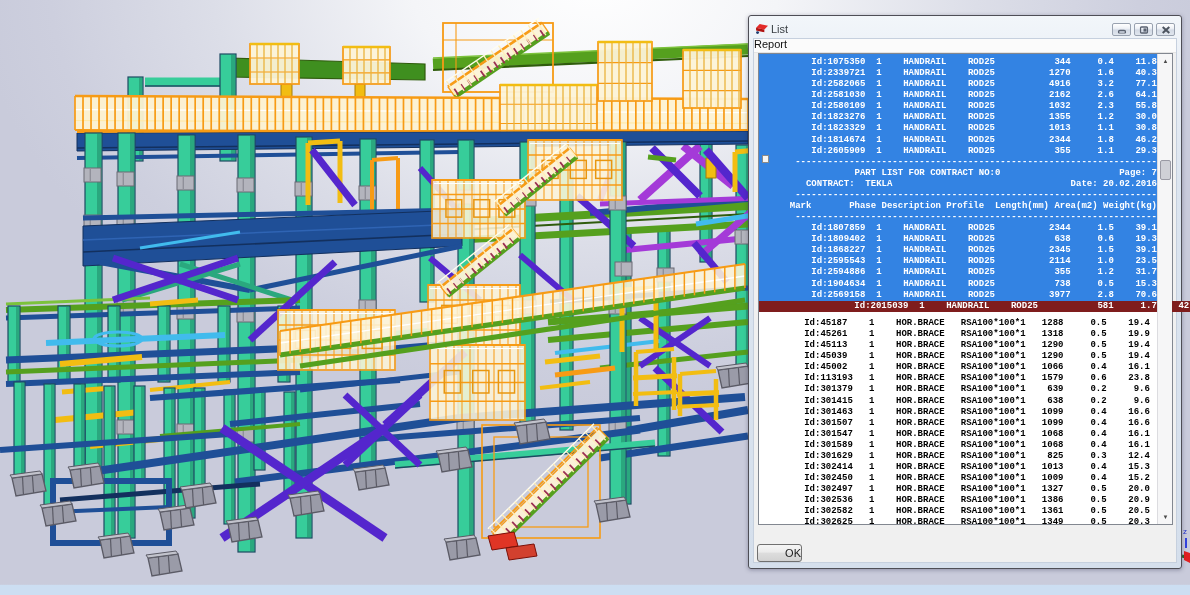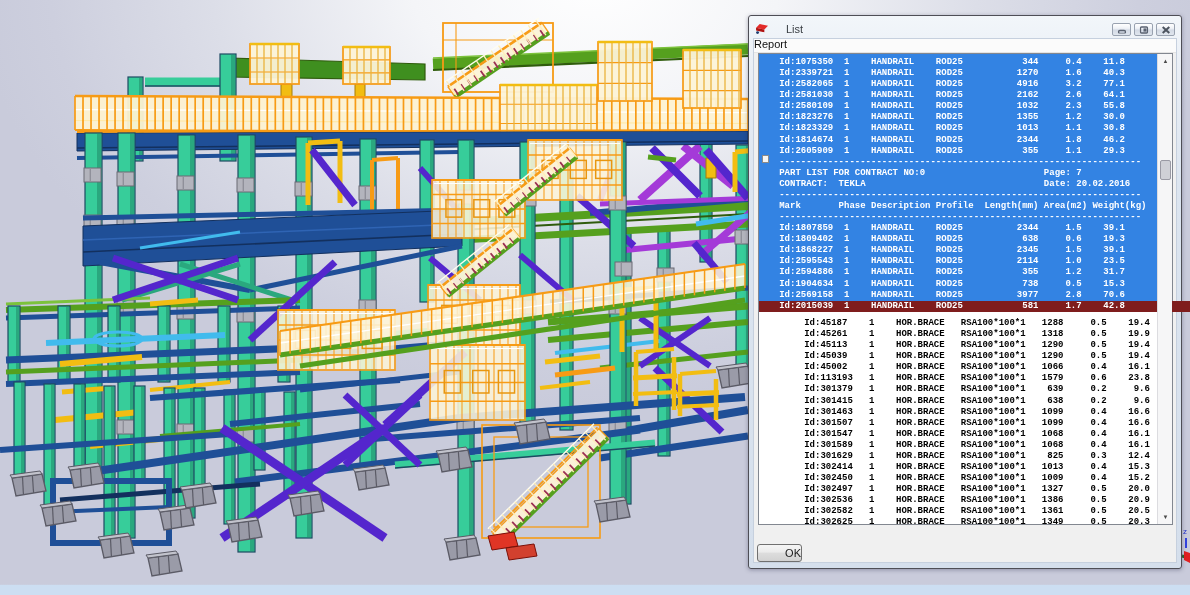--- a/index.html
+++ b/index.html
@@ -8,33 +8,33 @@
     linear-gradient(180deg, rgba(255,255,255,0) 0%, rgba(255,255,255,0) 98.2%, #ccdef2 98.4%),
     radial-gradient(ellipse 620px 430px at 50% -4%, #ffffff 0%, #f4f5f8 30%, #dcdee8 62%, #cdcfde 88%, #c9cbdb 100%);
 }
 #scene { position:absolute; left:0; top:0; }
 .dlg { position:absolute; left:748px; top:15px; width:434px; height:554px;
   border:1px solid #4e4e56; border-radius:3px;
   background:linear-gradient(180deg,#f2f6fa 0%,#e9eef5 10%,#dce5f0 30%,#d5dfec 100%);
   box-shadow:0 1px 4px rgba(30,30,60,.35);
 }
 .cap { position:absolute; left:0; top:0; right:0; height:22px; }
-.capTxt { position:absolute; left:22px; top:7px; font-size:11px; color:#383d42;margin-left:15px; }
+.capTxt { position:absolute; left:22px; top:7px; font-size:11px; color:#383d42; }
 .capBtns { position:absolute; top:7px; right:6px; width:63px; height:13px; }
 .cb { position:absolute; top:0; width:19px; height:13px; border:1px solid #99a2b0; border-radius:2px;
   background:linear-gradient(180deg,#ffffff 0%,#eef1f6 40%,#d3dae5 55%,#e0e6ee 100%); }
 .cb svg { position:absolute; left:50%; top:50%; transform:translate(-50%,-50%); }
 .client { position:absolute; left:4px; top:22px; right:4px; bottom:5px; background:#f0f0f0;
   border:1px solid #c6d0de; }
 .menu { position:absolute; left:0; top:0; right:0; height:14px; background:#fbfbfb;
   border-bottom:1px solid #e4e4e4; font-size:11px; color:#111; line-height:10px; }
 .ta { position:absolute; left:4px; top:14px; width:415px; height:472px; background:#fff;
   border:1px solid #828790; }
 pre { position:absolute; left:0; font-family:"Liberation Mono", monospace; font-size:9px;
-  line-height:11.08px; white-space:pre; padding-left:4px; font-weight:bold; }
+  line-height:11.08px; white-space:pre; padding-left:4px; font-weight:bold;text-align:right; }
 .sel { top:0; width:398px; padding-top:3px; background:#3383e3; color:#fff; }
 .cur { top:246.8px; width:441px; background:#7f1d1d; color:#fff; }
 .rest { top:264px; color:#000;margin-left:25px; }
 .marker { position:absolute; left:3px; top:101px; width:7px; height:8px; background:#f6f6f6;
   border:1px solid #8a8a8a; }
 .sb { position:absolute; right:0; top:0; width:15px; height:470px; background:#f6f6f7;
   border-left:1px solid #dcdce0; }
 .sb .up, .sb .dn { position:absolute; left:1px; width:13px; height:14px; color:#4a4a4a;
   font-size:6px; text-align:center; line-height:14px; }
 .sb .up { top:0; } .sb .dn { bottom:0; }

